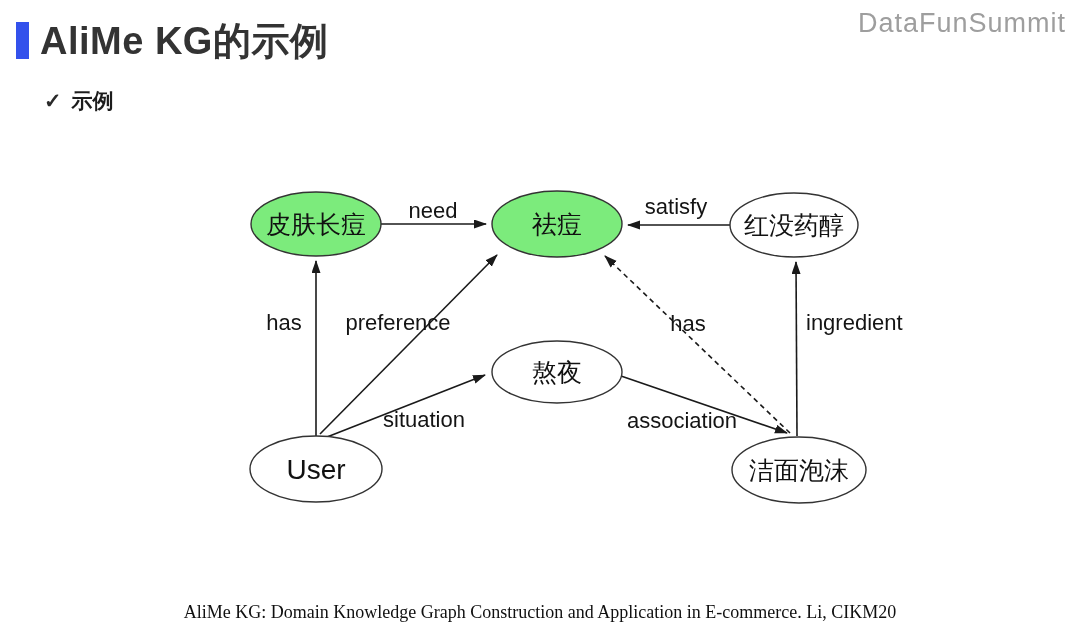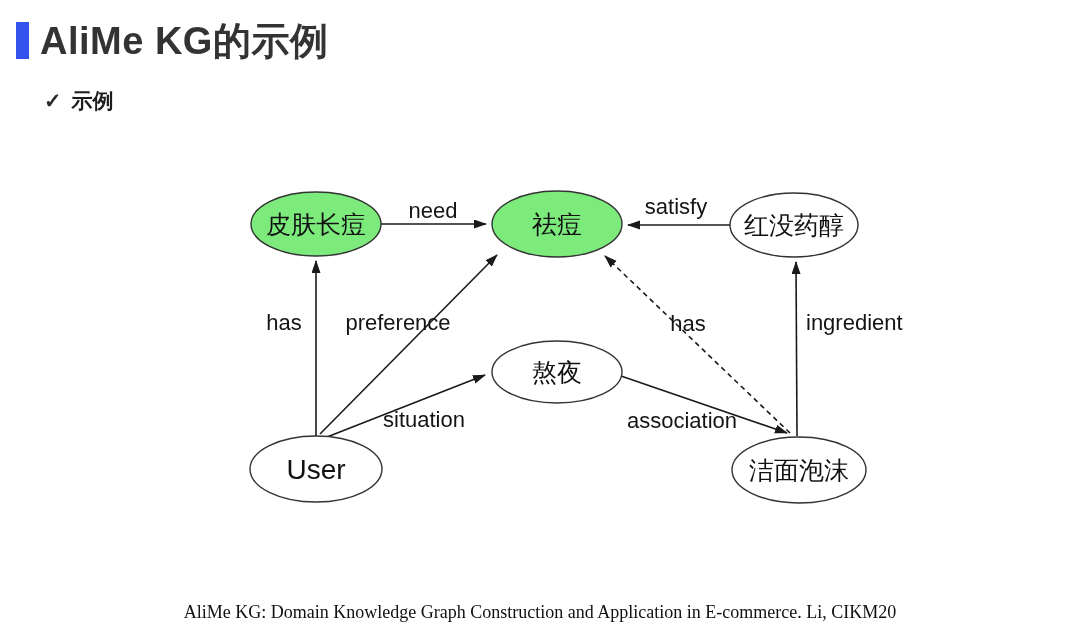--- a/index.html
+++ b/index.html
@@ -102,20 +102,21 @@
 </style>
 </head>
 <body>
 
 <div class="slide">
 
   <div class="accent-bar" style="background: rgb(51, 81, 236);"></div>
 
   <h1 class="slide-title" style="margin: 0px; color: rgb(51, 51, 51);">AliMe KG的示例</h1>
 
+  <div class="logo" style="color: rgb(158, 158, 158);">DataFunSummit</div>
 
   <div class="bullet">
     <span class="check">✓</span><span>示例</span>
   </div>
 
   <svg class="graph-svg" width="1080" height="629" viewBox="0 0 1080 629">
     <defs>
       <marker id="arrow" markerUnits="userSpaceOnUse" markerWidth="14" markerHeight="10" refX="12" refY="4.5" orient="auto">
         <polygon points="0,0 13,4.5 0,9" fill="#1a1a1a"></polygon>
       </marker>

